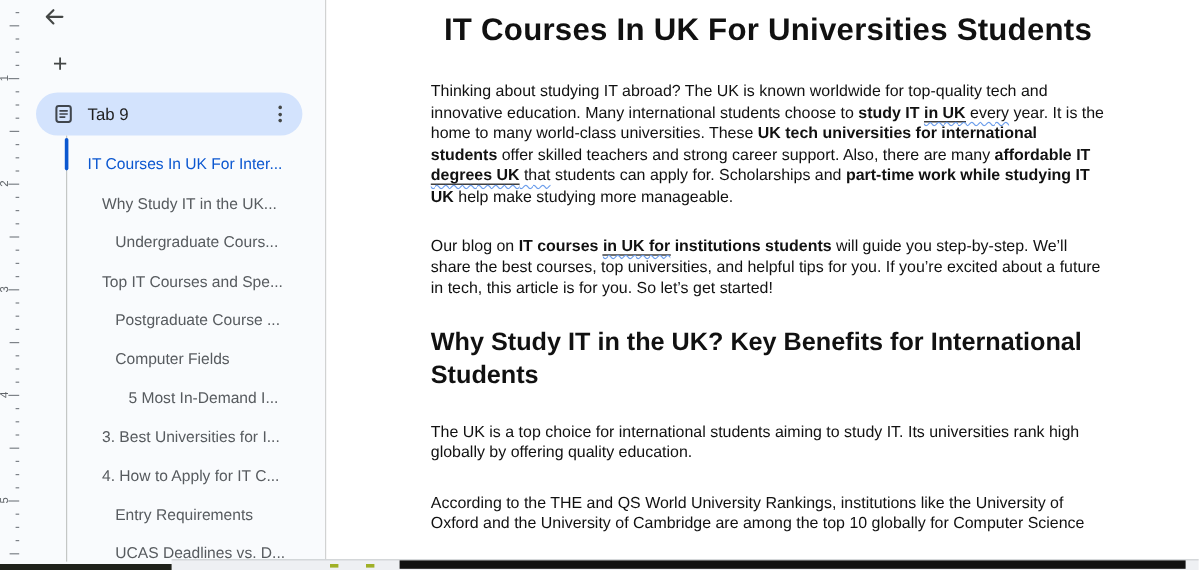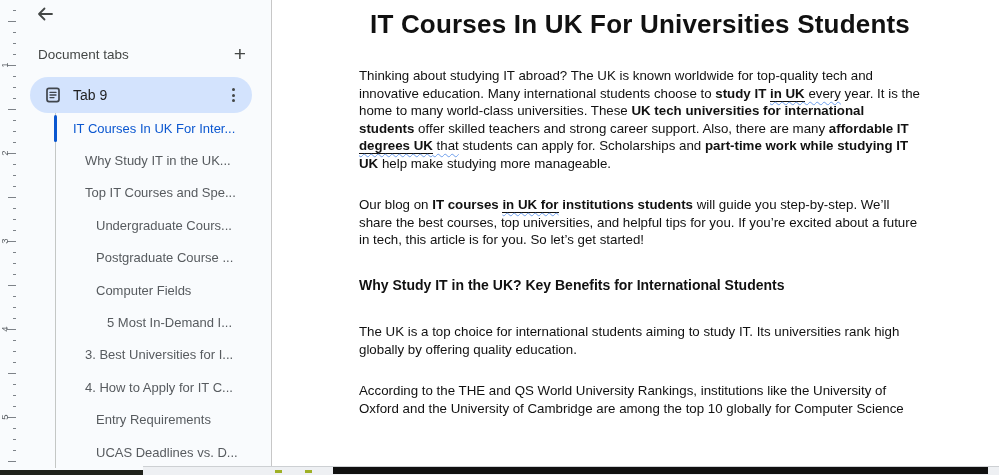--- a/index.html
+++ b/index.html
@@ -31,35 +31,35 @@
     padding: 0 12px 0 15px; cursor: pointer; }
   .tab-pill .doc-ic { width: 16px; height: 16px; margin-right: 12px; flex: 0 0 auto; }
   .tab-label { font-size: 14px; color: #1f1f1f; font-weight: 500; flex: 1; }
   .kebab { display: flex; flex-direction: column; align-items: center; padding: 4px 5px; cursor: pointer; }
   .kebab i { width: 3px; height: 3px; border-radius: 50%; background: #444746; margin: 1.4px 0; }
 
   .guide-line { position: absolute; left: 55px; top: 113px; width: 1px; height: 355px; background: #c4c7c5; }
   .active-bar { position: absolute; left: 54px; top: 115px; width: 3px; height: 27px;
     background: #0b57d0; border-radius: 2px; z-index: 2; }
   .outline { position: absolute; left: 63px; top: 112px; width: 200px; }
-  .outline-item { height: 32.4px; display: flex; align-items: center; font-size: 13px;
+  .outline-item { height: 32.4px; display: flex; align-items: flex-end; font-size: 13px;
     color: #575b5f; cursor: pointer; white-space: nowrap; }
   .outline-item.lvl1 { padding-left: 10px; }
   .outline-item.lvl2 { padding-left: 22px; }
   .outline-item.lvl3 { padding-left: 33px; }
   .outline-item.lvl4 { padding-left: 44px; }
   .outline-item.active { color: #0b57d0; }
 
   
   .doc-area { position: relative; flex: 1; background: #fff; height: 475px; overflow: hidden; }
   .doc-col { position: absolute; left: 87px; top: 0; width: 562px; }
   .doc-col h1 { margin: 6px 0 0; font-size: 26px; line-height: 37px; text-align: center;
     color: #111; font-weight: 700; letter-spacing: 0.2px; }
   .doc-col p { margin: 24px 0 0; font-size: 13.3px; line-height: 17.5px; color: #111; }
-  .doc-col h2 { margin: 23px 0 0; font-size: 14px; line-height: 27.5px; color: #111; font-weight: 700; }
+  .doc-col h2 { margin: 23px 0 0; font-size: 21px; line-height: 27.5px; color: #111; font-weight: 700; }
   .b { font-weight: 700; }
   .u { border-bottom: 1.2px solid #111; text-align: right; }
   .sq { text-decoration-line: underline; text-decoration-style: wavy;
     text-decoration-color: #6d9eeb; text-decoration-thickness: 1px; text-underline-offset: 2.5px; }
 
   
   .strip-light { position: absolute; left: 143px; right: 0; top: 466px; height: 9px;
     background: #eef0f3; border-top: 1px solid #cdd0d3; z-index: 5; }
   .strip-dark-left { position: absolute; left: 0; top: 470px; width: 143px; height: 5px;
     background: #20221b; z-index: 6; }
@@ -126,21 +126,20 @@
 
     <div class="back-btn">
       <span>
         <svg width="20" height="20" viewBox="0 0 20 20">
           <path d="M17 10 H4 M9.5 4.5 L4 10 L9.5 15.5" fill="none" stroke="#444746" stroke-width="1.8" stroke-linecap="round" stroke-linejoin="round"></path>
         </svg>
       </span>
     </div>
 
     <div class="panel-header">
-      <span class="panel-title">Document tabs</span>
       <span class="add-btn">
         <span>+</span>
       </span>
     </div>
 
     <div class="tab-pill">
       <span class="doc-ic">
         <svg width="16" height="16" viewBox="0 0 16 16">
           <rect x="2" y="1.4" width="12" height="13.2" rx="2" fill="none" stroke="#40464d" stroke-width="1.7"></rect>
           <path d="M5 5.4 H11 M5 8 H11 M5 10.6 H9" stroke="#40464d" stroke-width="1.3" stroke-linecap="round"></path>
@@ -156,25 +155,25 @@
 
     <div class="guide-line"></div>
     <div class="active-bar"></div>
     <div class="outline">
         <div class="outline-item lvl1 active">
           <span>IT Courses In UK For Inter...</span>
         </div>
         <div class="outline-item lvl2">
           <span>Why Study IT in the UK...</span>
         </div>
+        <div class="outline-item lvl3">
+          <span>Undergraduate Cours...</span>
+        </div>
         <div class="outline-item lvl2">
           <span>Top IT Courses and Spe...</span>
-        </div>
-        <div class="outline-item lvl3">
-          <span>Undergraduate Cours...</span>
         </div>
         <div class="outline-item lvl3">
           <span>Postgraduate Course ...</span>
         </div>
         <div class="outline-item lvl3">
           <span>Computer Fields</span>
         </div>
         <div class="outline-item lvl4">
           <span>5 Most In-Demand I...</span>
         </div>

